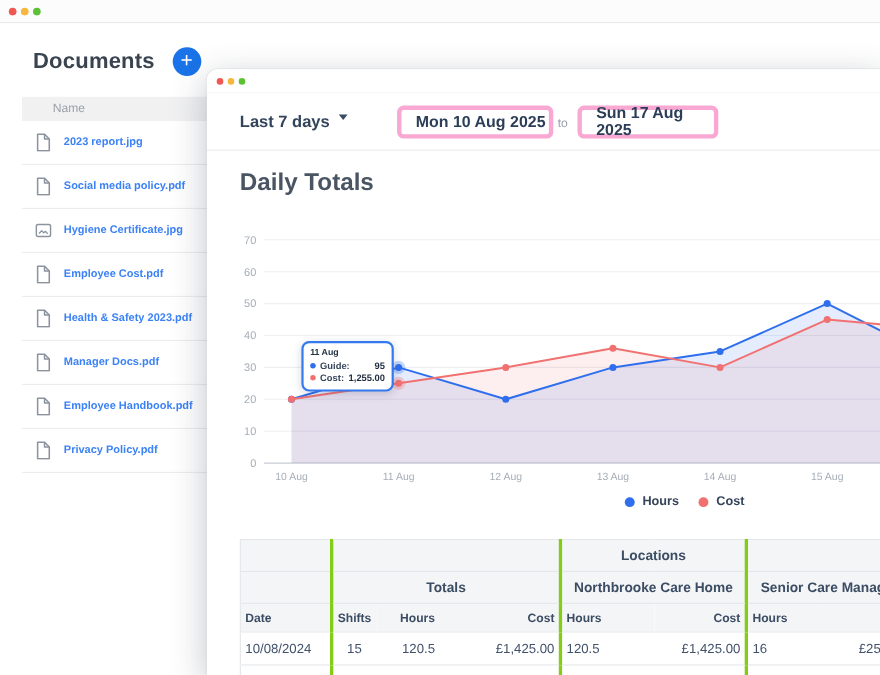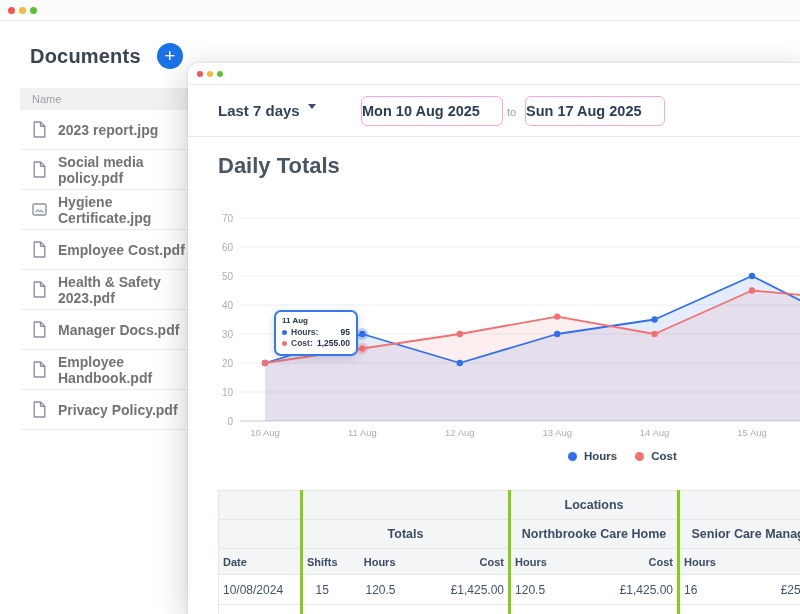--- a/index.html
+++ b/index.html
@@ -20,45 +20,45 @@
   .dot.xs{ width:6px; height:6px; }
   .dot.red{ background:#ef5753; } .dot.yellow{ background:#f6b73e; } .dot.green{ background:#5bc236; }
 
   .doc-title-row{ position:absolute; top:43px; left:30px; display:flex; align-items:center; gap:16px; }
   .doc-title{ margin:0; font-size:20px; font-weight:700; color:#3a4350; letter-spacing:.2px; }
   .add-btn{ width:26px; height:26px; border-radius:50%; border:none; background:#1a73e8;
     color:#fff; font-size:19px; line-height:24px; text-align:center; padding:0; cursor:pointer; }
 
   .file-list{ position:absolute; top:88px; left:20px; width:170px; }
   .list-header{ height:22px; background:#f1f1f2; color:#9ba1a9; font-size:11px;
-    line-height:22px; padding-left:12px; }
+    line-height:22px; padding-left:28px; }
   .file-row{ height:40px; display:flex; align-items:center; gap:11px; padding-left:12px;
     border-bottom:1px solid #ededee; background:#fff; cursor:pointer; }
-  .file-row .fname{ font-size:14px; font-weight:700; color:#737373; }
+  .file-row .fname{ font-size:10px; font-weight:700; color:#3b82f6; }
   .ficon{ width:15px; height:17px; display:inline-flex; }
 
   
   .report-window{ position:absolute; left:188px; top:63px; width:616px; height:551px;
     background:#fff; border-radius:10px 0 0 0; overflow:hidden;
     box-shadow:0 8px 32px rgba(40,50,70,.28), 0 0 0 1px rgba(0,0,0,.05); }
   .front-titlebar{ position:absolute; top:0; left:0; right:0; height:22px;
     background:#fff; border-bottom:1px solid #ececee; border-radius:10px 0 0 0; }
   .front-titlebar .dots{ left:9px; top:8px; }
 
   .range-header{ position:absolute; top:22px; left:0; right:0; height:52px;
     border-bottom:1px solid #e8eaec; background:#fff; }
   .range-dd{ position:absolute; left:30px; top:17px; display:flex; align-items:flex-start; gap:8px;
     font-size:15px; font-weight:700; color:#32435c; cursor:pointer; }
   .caret-down{ width:0; height:0; border-left:4.5px solid transparent;
     border-right:4.5px solid transparent; border-top:5.5px solid #3a4a62; margin-top:2px; }
   .date-input{ position:absolute; top:11px; height:30px; background:#fff;
-    border:1px solid #f9a8d4; border-radius:6px; display:flex; align-items:center;
-    font-size:14.5px; font-weight:700; color:#2c3e57; cursor:text; }
+    border:4px solid #f9a8d4; border-radius:6px; display:flex; align-items:center;
+    padding-left:13px; font-size:14.5px; font-weight:700; color:#2c3e57; cursor:text; }
   .date-from{ left:173px; width:142px; }
-  .date-to{ left:337px; width:140px; }
+  .date-to{ left:337px; width:128px; }
   .to-label{ position:absolute; left:319px; top:21px; font-size:11px; color:#99a0aa; }
 
   .section-title{ position:absolute; top:90px; left:30px; margin:0;
     font-size:22px; font-weight:700; color:#4a5563; }
 
   .chart-box{ position:absolute; top:137px; left:0; width:616px; height:250px; }
   .chart-box svg{ display:block; }
 
   .chart-tooltip{ position:absolute; left:86px; top:110px; width:84px;
     background:#fff; border:2px solid #3579ee; border-radius:7px;
@@ -257,21 +257,21 @@
         <circle cx="369.20000000000005" cy="116.60000000000001" r="3.2" fill="#f17171"></circle>
         <circle cx="466.6" cy="134" r="3.2" fill="#f17171"></circle>
         <circle cx="564" cy="90.5" r="3.2" fill="#f17171"></circle>
         <circle cx="661.4000000000001" cy="99.2" r="3.2" fill="#f17171"></circle>
       </svg>
     <div class="chart-tooltip">
       <div class="tt-title">11 Aug</div>
       <div>
           <div class="tt-row">
             <span class="tt-dot" style="background: rgb(47, 111, 237);"></span>
-            <span class="tt-label">Hours:</span>
+            <span class="tt-label">Guide:</span>
             <span class="tt-val">95</span>
           </div>
           <div class="tt-row">
             <span class="tt-dot" style="background: rgb(241, 113, 113);"></span>
             <span class="tt-label">Cost:</span>
             <span class="tt-val">1,255.00</span>
           </div>
         </div>
     </div>
   </div>

